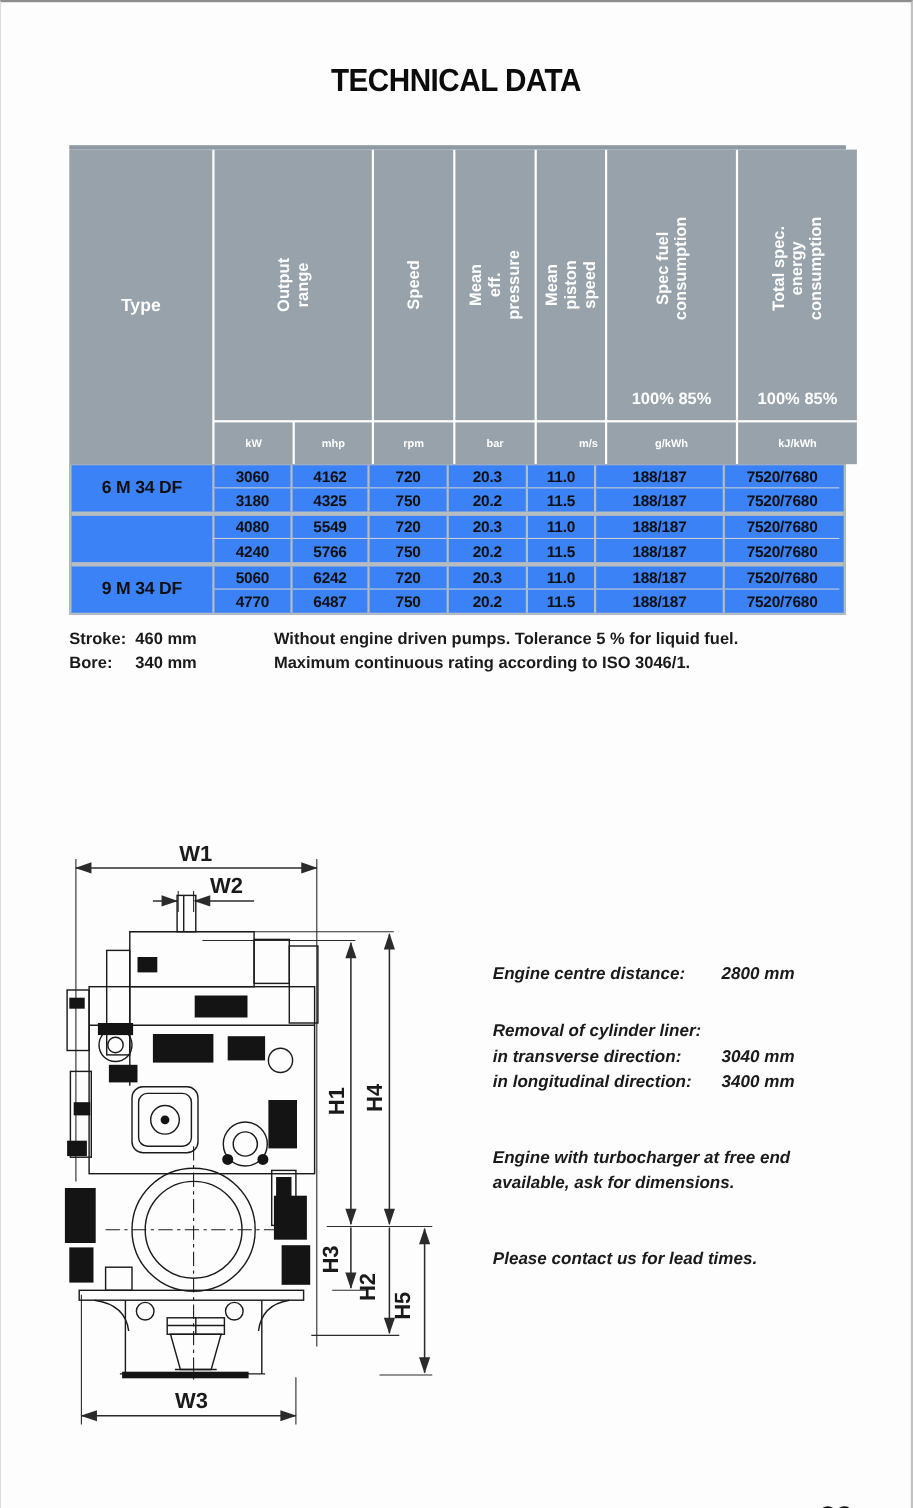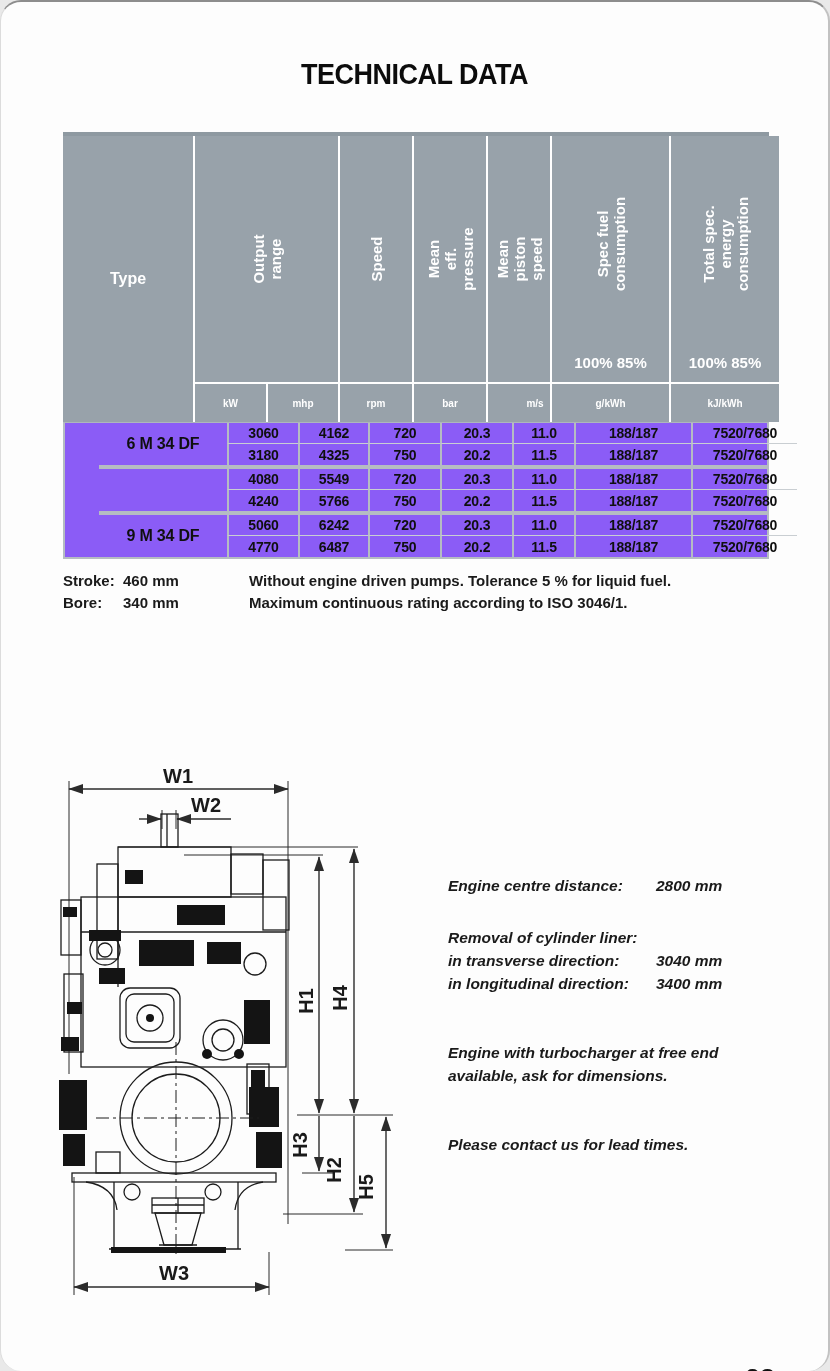--- a/index.html
+++ b/index.html
@@ -1,21 +1,21 @@
 <!DOCTYPE html>
 <html><head>
 <meta charset="utf-8">
 <style>
   html,body{margin:0;padding:0;background:#e9e9e9;}
   .page{
     position:relative;width:830px;height:1371px;margin:0 auto;
     background:#fdfdfd;overflow:hidden;
     border-top:2px solid #8d8d8d;border-right:2px solid #c2c2c2;border-left:1px solid #dcdcdc;
     box-sizing:border-box;
-    font-family:"Liberation Sans", sans-serif;color:#1a1a1a;border-radius:21px;
+    font-family:"Liberation Sans", sans-serif;color:#1a1a1a;
   }
   .title{
     position:absolute;left:0;top:56px;width:100%;text-align:center;
     font-size:29px;font-weight:800;letter-spacing:-0.5px;color:#0c0c0c;
     transform:scaleX(0.93);
   }
   
   .tech-table{position:absolute;left:62px;top:130px;width:706px;}
   .thead{
     display:grid;grid-template-columns:130px 71px 70px 72px 72px 62px 117px 108px;
@@ -24,21 +24,21 @@
   }
   .hcell{background:#98a2aa;position:relative;color:#fff;font-weight:700;}
   .type-h{grid-column:1;grid-row:1/3;}
   .type-h .hlabel{position:absolute;top:50%;left:0;width:100%;text-align:center;transform:translateY(-50%);font-size:16px;}
   .rot{position:absolute;top:50%;left:50%;transform:translate(-50%,-50%) rotate(-90deg);
        white-space:pre-line;text-align:center;font-size:15px;line-height:17px;}
   .rot.hi{top:44%;}
   .loadpts{position:absolute;bottom:11px;left:0;width:100%;text-align:center;font-size:15px;}
   .ucell{display:flex;align-items:center;justify-content:center;font-size:10px;}
   .tdata{
-    border:2px solid #b5bcc2;border-top:1px solid #aeb6bc;background:#8b5cf6;padding-left:34px;
+    border:2px solid #b5bcc2;border-top:1px solid #aeb6bc;background:#3b82f6;
   }
   .group{
     display:grid;grid-template-columns:128px 71px 70px 72px 72px 62px 117px 106px;
     grid-auto-rows:21px;
   }
   .group-sep{height:4px;background:#b5bcc2;}
   .cell{display:flex;align-items:center;justify-content:center;
         font-size:14px;font-weight:700;color:#0f0f0f;letter-spacing:-0.2px;}
   .type-cell{grid-column:1;grid-row:1/3;font-size:16px;}
   .val{border-left:2px solid #b5bcc2;}

